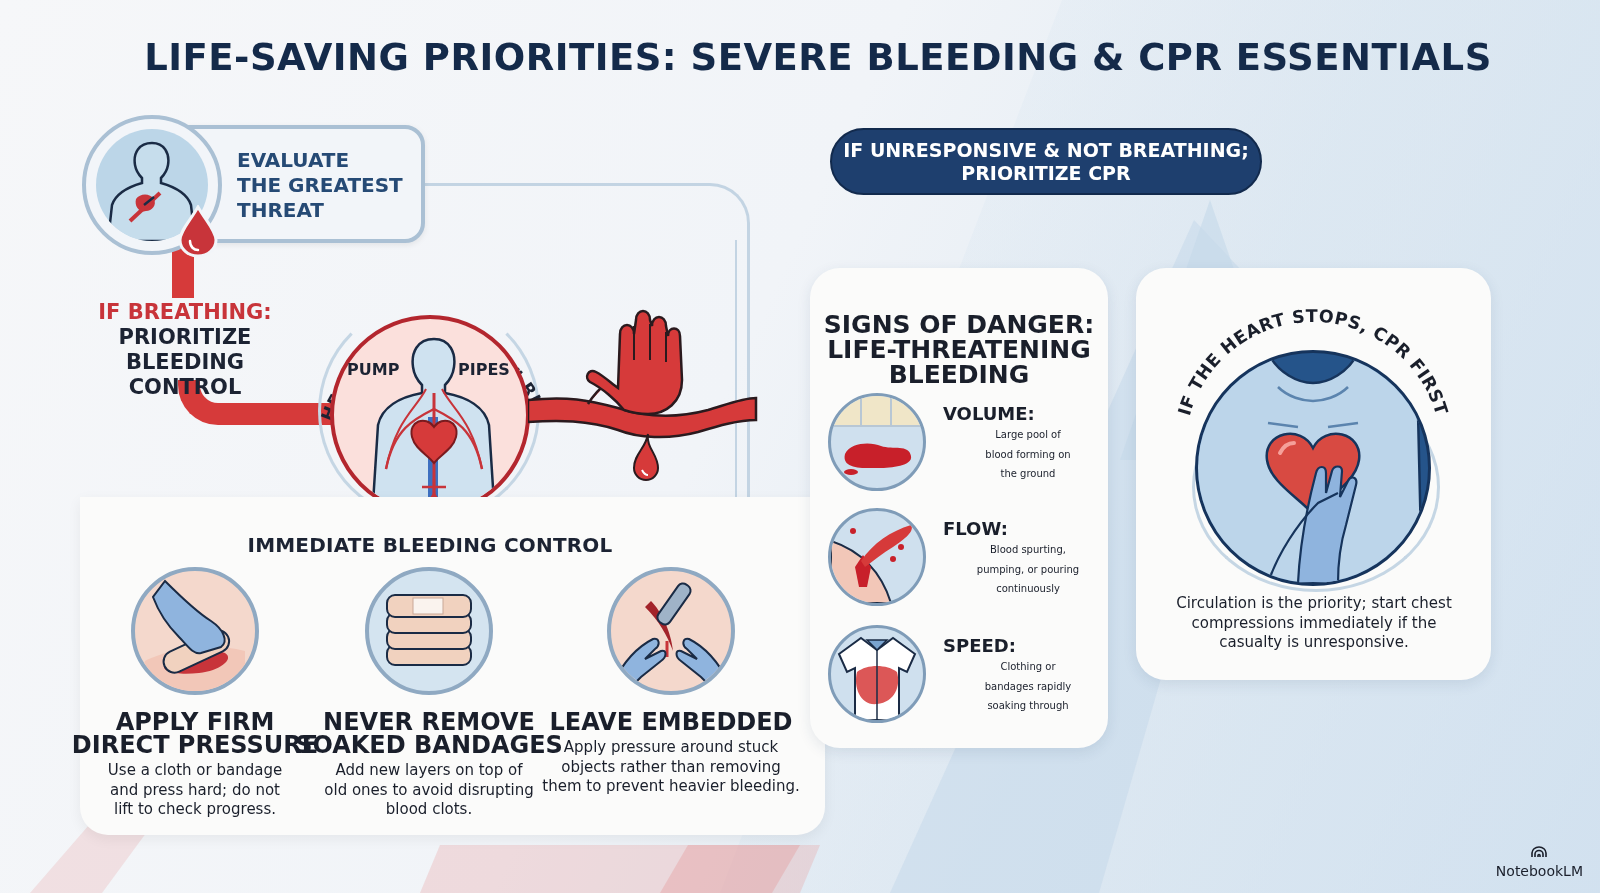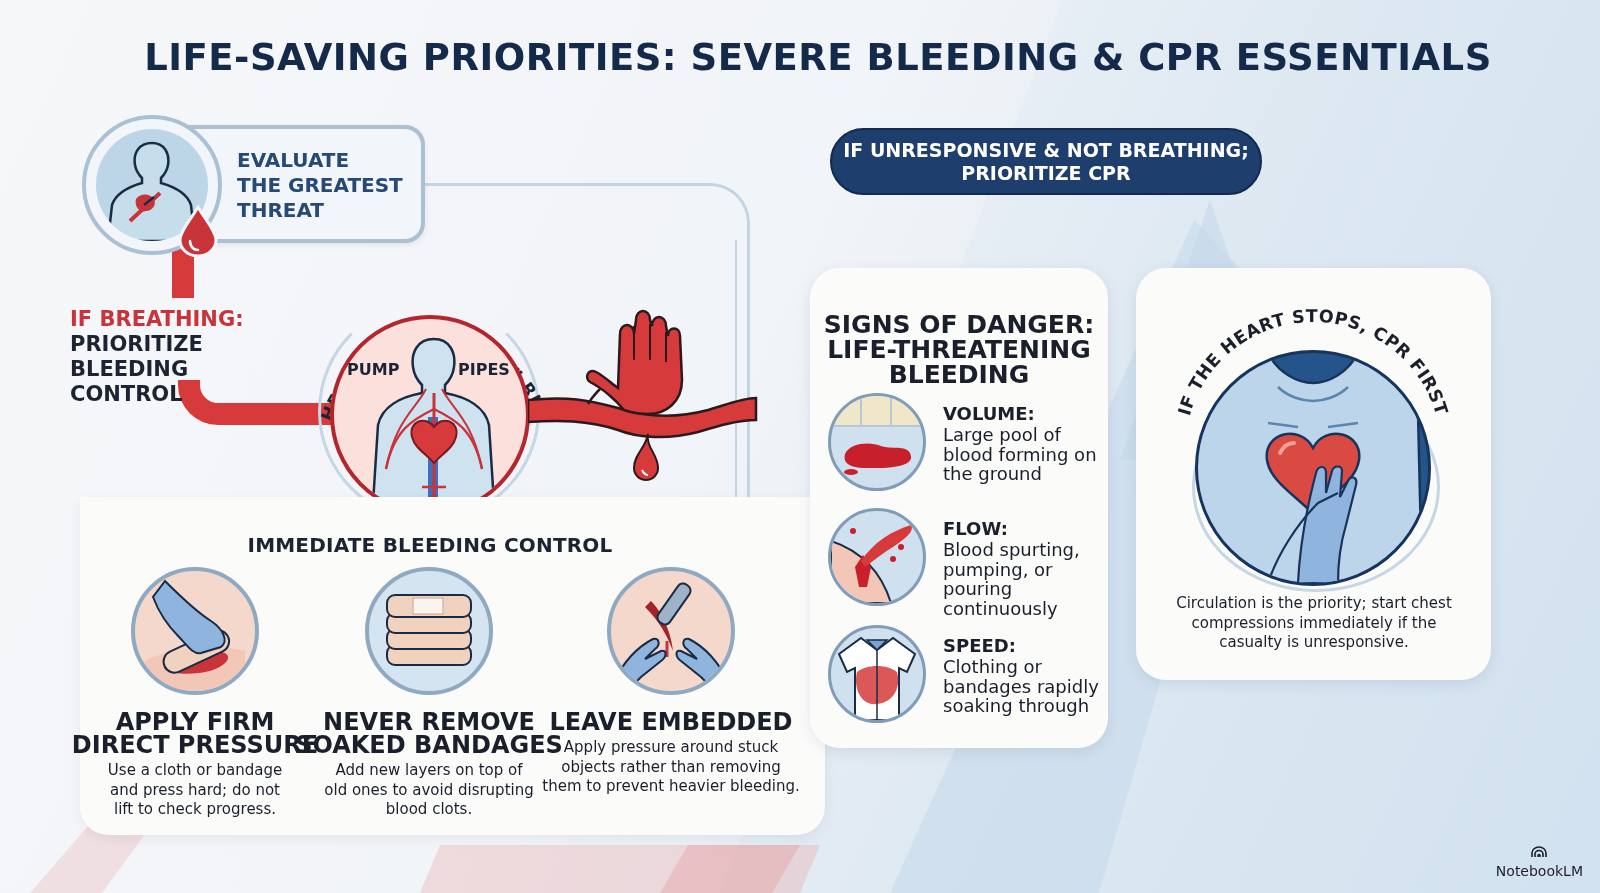--- a/index.html
+++ b/index.html
@@ -80,21 +80,21 @@
     position: absolute; left: 172px; top: 243px; width: 22px; height: 55px;
     background: #d63a3a;
   }
   .red-curve {
     position: absolute; left: 178px; top: 380px; width: 170px; height: 45px;
     border-left: 22px solid #d63a3a; border-bottom: 22px solid #d63a3a;
     border-bottom-left-radius: 40px;
   }
 
   .breathing-label {
-    position: absolute; left: 70px; top: 307px; width: 230px; text-align: left;
+    position: absolute; left: 70px; top: 300px; width: 230px; text-align: center;
     font-weight: bold; font-size: 21px; line-height: 25px;
   }
   .breathing-label .red { color: #c8343a; }
   .breathing-label .dark { color: #1c2333; }
 
   
   .pump-ring {
     position: absolute; left: 312px; top: 272px; width: 246px; height: 246px;
   }
   .pump-circle {
@@ -156,21 +156,21 @@
     position: absolute; left: 810px; top: 312px; width: 298px; text-align: center;
     font-weight: bold; font-size: 25px; line-height: 25px; color: #1a1f2b;
   }
   .danger-item { position: absolute; left: 828px; width: 280px; height: 100px; }
   .danger-icon {
     position: absolute; left: 0; top: 0; width: 98px; height: 98px; border-radius: 50%;
     border: 3px solid #7f9cb8; background: #cfe0ee; overflow: hidden;
   }
   .danger-text { position: absolute; left: 115px; top: 10px; width: 170px; }
   .danger-head { font-weight: bold; font-size: 18px; line-height: 22px; color: #1a1f2b; }
-  .danger-desc { font-size: 18px; line-height: 19.5px; color: #1a1f2b; }
+  .danger-desc { font-size: 10px; line-height: 19.5px; color: #1a1f2b; text-align: center; }
 
   
   .heart-card {
     position: absolute; left: 1136px; top: 268px; width: 355px; height: 412px;
     background: #fbfbfa; border-radius: 30px;
     box-shadow: 0 4px 14px rgba(30,60,100,0.10);
   }
   .heart-ring-outer {
     position: absolute; left: 1192px; top: 382px; width: 248px; height: 210px;
     border-radius: 50%; border: 3px solid #c5d6e4; border-top-color: transparent;

